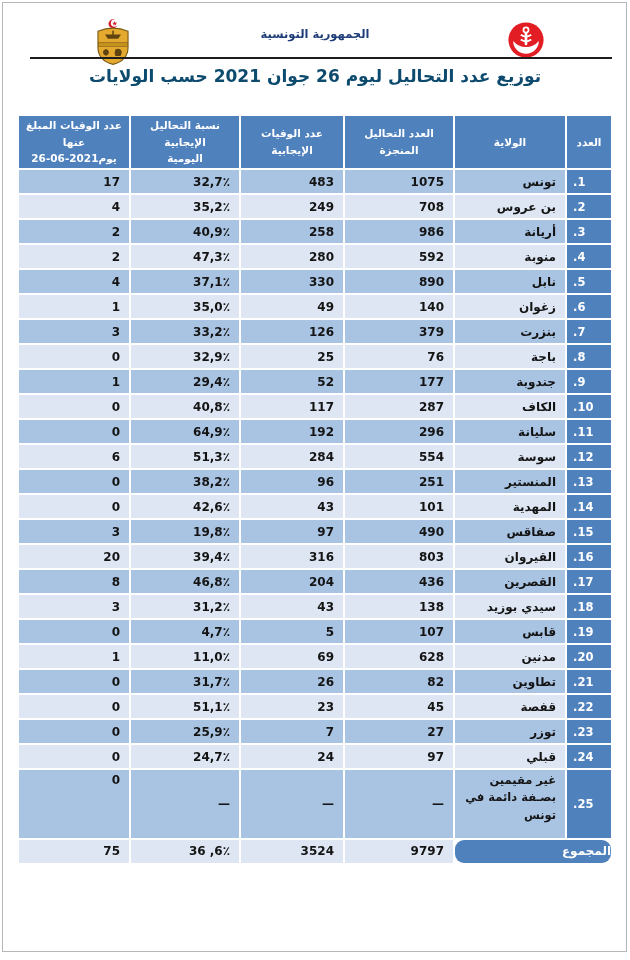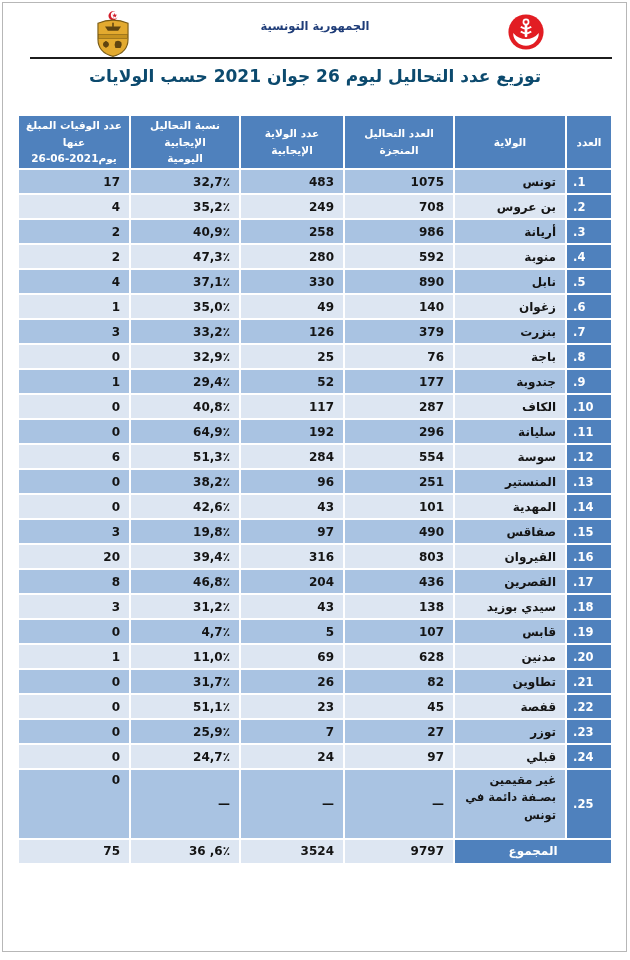--- a/index.html
+++ b/index.html
@@ -2,21 +2,21 @@
 <html lang="ar"><head>
 <meta charset="utf-8">
 <style>
   html,body{margin:0;padding:0;background:#fdfdfd;}
   *{box-sizing:border-box;}
   .stage{position:relative;width:630px;height:960px;background:#fff;
          font-family:"DejaVu Sans", sans-serif;overflow:hidden;}
   .page-frame{position:absolute;left:2px;top:2px;width:625px;height:950px;
               border:1px solid #b7b7b7;background:#fff;}
   
-  .gov-header{position:absolute;left:0;top:0;width:100%;height:58px;}
+  .gov-header{position:absolute;left:0;top:8px;width:100%;height:58px;}
   .emblem{position:absolute;left:94px;top:10px;}
   .mlogo{position:absolute;left:507px;top:13px;}
   .gov-lines{position:absolute;left:0;top:16px;width:100%;text-align:center;
              color:#1e3c78;font-weight:bold;direction:rtl;}
   .gov-line1{font-size:11.5px;line-height:20px;}
   .gov-line2{font-size:11.5px;line-height:22px;}
   .hdr-divider{position:absolute;left:30px;top:57px;width:582px;height:2px;background:#1c1c1c;}
   
   .title{position:absolute;left:0;top:63px;width:100%;text-align:center;
          direction:rtl;font-size:17px;font-weight:bold;color:#0c4a6e;line-height:26px;}
@@ -29,21 +29,21 @@
   td{vertical-align:middle;color:#141414;font-weight:bold;font-size:12px;height:23px;padding:0;}
   td.c-n{background:#4f81bd;color:#fff;text-align:left;padding-left:6px;font-size:11.5px;}
   td.c-gov{text-align:right;padding-right:9px;margin-top:34px;}
   td.c-num{direction:ltr;text-align:right;padding-right:9px;}
   tr.dark td.band{background:#a9c3e2;}
   tr.light td.band{background:#dde6f2;}
   tr.tall td{height:49px;}
   tr.tall td.c-gov{font-size:11.5px;line-height:1.5;padding-top:2px;padding-bottom:14px;}
   tr.tall td.c-deaths{vertical-align:top;padding-top:3px;}
   tr.total td{height:23px;}
-  tr.total td.total-label{background:#4f81bd;color:#fff;text-align:center;font-size:12px;}
+  tr.total td.total-label{background:#4f81bd;color:#fff;text-align:right;font-size:12px;border-radius:9px;}
   tr.total td.c-num{background:#dde6f2;}
 </style>
 </head>
 <body>
 
 <div class="stage">
   <div class="page-frame"></div>
 
   <div class="gov-header">
     <div class="emblem">
@@ -94,21 +94,21 @@
           <th>
             <div>العدد</div>
           </th>
           <th>
             <div>الولاية</div>
           </th>
           <th>
             <div>العدد التحاليل المنجزة</div>
           </th>
           <th>
-            <div>عدد الولاية</div>
+            <div>عدد الوفيات</div>
             <div>الإيجابية</div>
           </th>
           <th>
             <div>نسبة التحاليل الإيجابية</div>
             <div>اليومية</div>
           </th>
           <th>
             <div>عدد الوفيات المبلغ عنها</div>
             <div>يوم2021-06-26</div>
           </th>

